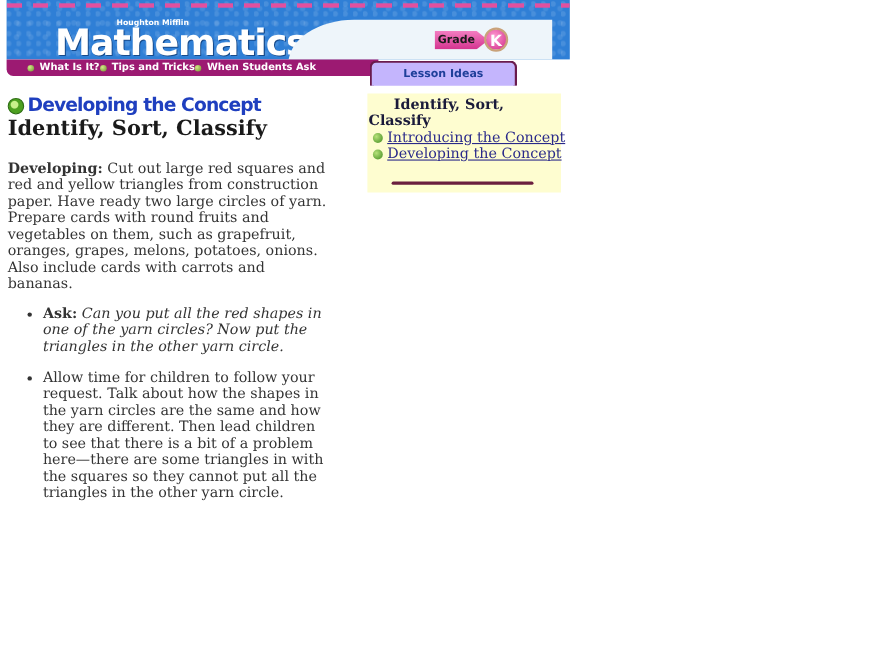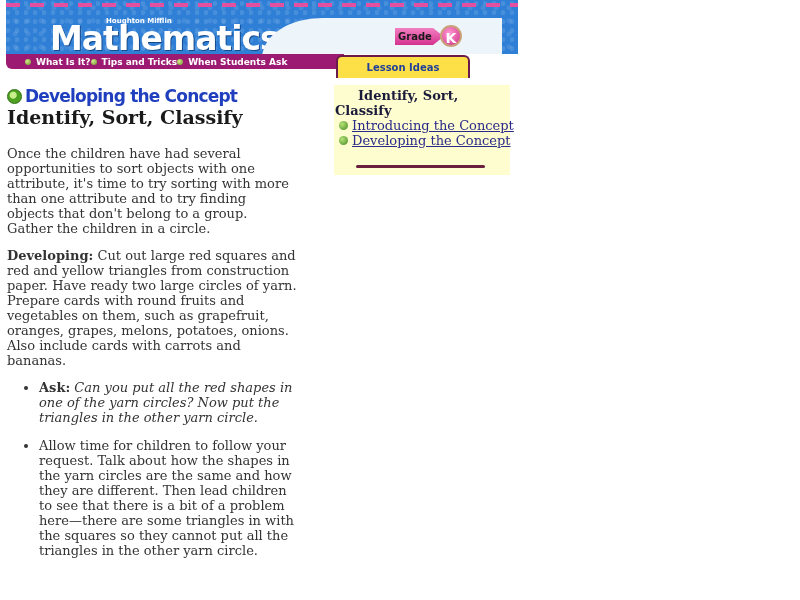--- a/index.html
+++ b/index.html
@@ -20,21 +20,21 @@
   .banner .grade { position: absolute; left: 389px; top: 28px; height: 17px; padding: 0 12px 0 3px; background: linear-gradient(#f37ec1, #d4338f);
       clip-path: polygon(0 0, 78% 0, 100% 50%, 78% 100%, 0 100%); font-family: "DejaVu Sans", sans-serif; font-weight: bold; font-size: 10px; color: #1a1a1a; line-height: 17px; }
   .banner .k { position: absolute; left: 434px; top: 25px; width: 22px; height: 22px; border-radius: 50%; background: radial-gradient(circle at 40% 35%, #ff9ad2, #d02a87); border: 2px solid #c9a27a;
       font-family: "DejaVu Sans", sans-serif; font-weight: bold; color: #fff; font-size: 14px; text-align: center; line-height: 22px; box-sizing: border-box; }
 
   
   .navbar { position: absolute; left: 6px; top: 54px; width: 338px; height: 15px; background: #9c1a72; border-bottom-left-radius: 6px; display: flex; }
   .navitem { display: flex; align-items: center; font-family: "DejaVu Sans", sans-serif; font-weight: bold; font-size: 9px; color: #fff; cursor: pointer; white-space: nowrap; }
   .navitem:first-child { margin-left: 19px; }
   .bullet { width: 6px; height: 6px; border-radius: 50%; background: radial-gradient(circle at 35% 35%, #d6e98a, #6b8e2a); margin-right: 5px; display: inline-block; }
-  .lesson-tab { position: absolute; left: 336px; top: 55px; width: 134px; height: 23px; background: #fde047; border: 2px solid #6a1b4d; border-bottom: none; border-radius: 6px 6px 0 0; box-sizing: border-box;
+  .lesson-tab { position: absolute; left: 336px; top: 55px; width: 134px; height: 23px; background: #c4b5fd; border: 2px solid #6a1b4d; border-bottom: none; border-radius: 6px 6px 0 0; box-sizing: border-box;
       font-family: "DejaVu Sans", sans-serif; font-weight: bold; font-size: 10px; color: #1f3f9a; text-align: center; line-height: 22px; }
 
   
   .sidebar { position: absolute; left: 334px; top: 85px; width: 176px; height: 90px; background: #fefdd0; }
   .sb-title { position: absolute; left: 1px; top: 3px; width: 170px; font-weight: bold; font-size: 13px; color: #1a1a3a; line-height: 15px; text-indent: 23px; }
   .sb-link { position: absolute; left: 5px; font-size: 13px; color: #2a2a8a; text-decoration: underline; display: flex; align-items: center; cursor: pointer; white-space: nowrap; }
   .sb-link .gdot { width: 9px; height: 9px; border-radius: 50%; background: radial-gradient(circle at 35% 35%, #b7e27a, #3f8a1e); margin-right: 4px; }
   .sb-rule { position: absolute; left: 22px; top: 80px; width: 129px; height: 3px; background: #6b1f3f; border-radius: 2px; }
 
   
@@ -92,20 +92,19 @@
   <div class="sb-rule"></div>
 </div>
 
 <div class="section-head">
   <span class="gicon"></span>
   <span class="label">Developing the Concept</span>
 </div>
 <div class="page-title">Identify, Sort, Classify</div>
 
 <div class="content">
-  <p>Once the children have had several opportunities to sort objects with one attribute, it's time to try sorting with more than one attribute and to try finding objects that don't belong to a group. Gather the children in a circle.</p>
   <p><b>Developing:</b><span> Cut out large red squares and red and yellow triangles from construction paper. Have ready two large circles of yarn. Prepare cards with round fruits and vegetables on them, such as grapefruit, oranges, grapes, melons, potatoes, onions. Also include cards with carrots and bananas.</span></p>
   <ul>
     <li><b>Ask:</b><em> Can you put all the red shapes in one of the yarn circles? Now put the triangles in the other yarn circle.</em></li>
     <li><span>Allow time for children to follow your request. Talk about how the shapes in the yarn circles are the same and how they are different. Then lead children to see that there is a bit of a problem here—there are some triangles in with the squares so they cannot put all the triangles in the other yarn circle.</span></li>
 
   </ul>
 </div>
 
 </body></html>

